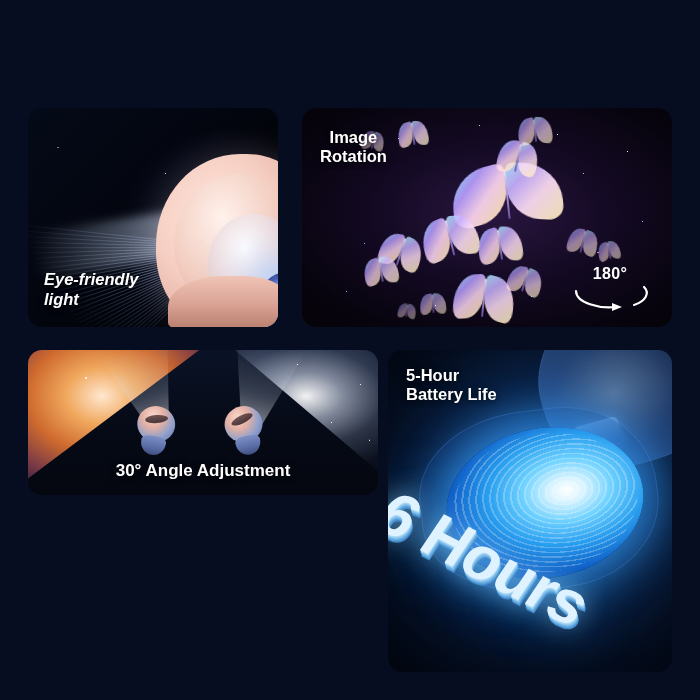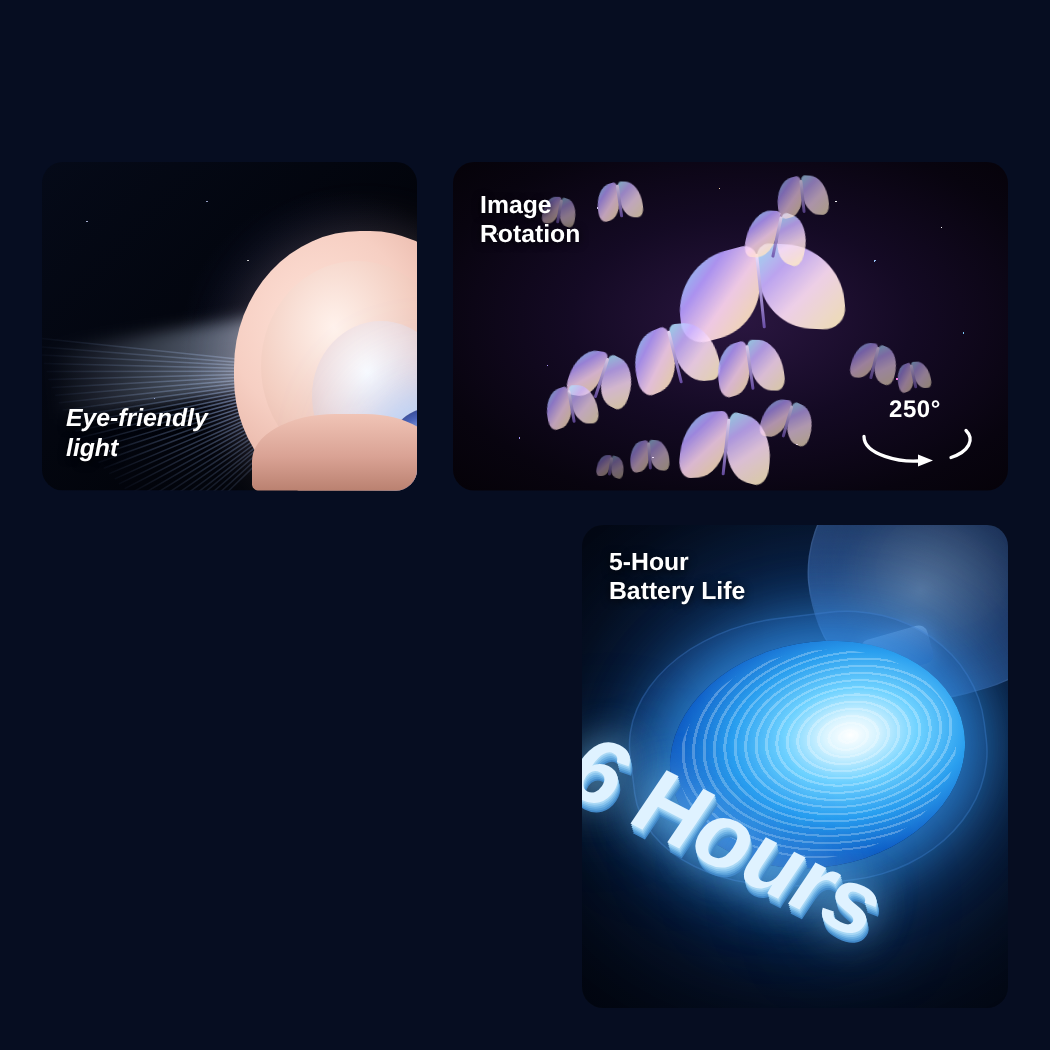--- a/index.html
+++ b/index.html
@@ -216,20 +216,21 @@
     position: absolute;
     left: 50%; top: 6%;
     width: 2.2px; height: 88%;
     margin-left: -1.1px;
     background: linear-gradient(180deg, #efe2ff, #6a4fa8);
     border-radius: 2px;
   }
   #panel-rotation .panel-label {
     left: 18px; top: 20px;
     font-size: 16.5px;
+    text-align: center;
   }
   #badge-180 {
     position: absolute;
     right: 18px; bottom: 16px;
     width: 88px; height: 46px;
     z-index: 30;
   }
   #badge-180 .badge-text {
     position: absolute;
     left: 0; top: 0;
@@ -661,29 +662,51 @@
           <div class="wing wl"></div>
           <div class="wing wr"></div>
           <div class="body"></div>
         </div>
       </div>
 
     <div class="panel-label">Image
 Rotation</div>
 
     <div id="badge-180">
-      <div class="badge-text">250°</div>
+      <div class="badge-text">180°</div>
       <svg width="88" height="40" viewBox="0 0 88 40">
         <path d="M10 18 C10 30, 34 36, 50 34" fill="none" stroke="#ffffff" stroke-width="2.2" stroke-linecap="round"></path>
         <path d="M46 30 L56 34 L46 38 Z" fill="#ffffff"></path>
         <path d="M78 14 C84 20, 80 28, 68 32" fill="none" stroke="#ffffff" stroke-width="2.2" stroke-linecap="round"></path>
       </svg>
     </div>
   </div>
 
+  <div class="panel" id="panel-angle">
+    <div class="neb-left"></div>
+    <div class="neb-left-stars"></div>
+    <div class="neb-right"></div>
+    <div class="neb-right-stars"></div>
+
+    <div class="mini-beam" style="left:86px; top:-4px; transform:rotate(-18deg);"></div>
+    <div class="mini-proj" style="left:106px; top:56px; transform:rotate(10deg);">
+      <div class="head"></div>
+      <div class="slit"></div>
+      <div class="stand"></div>
+    </div>
+
+    <div class="mini-beam" style="left:196px; top:-6px; transform:rotate(14deg);"></div>
+    <div class="mini-proj" style="left:196px; top:56px; transform:rotate(-12deg);">
+      <div class="head"></div>
+      <div class="slit"></div>
+      <div class="stand"></div>
+    </div>
+
+    <div class="panel-label">30° Angle Adjustment</div>
+  </div>
 
   <div class="panel" id="panel-battery">
     <div class="case-lid">
       <div class="hinge"></div>
     </div>
     <div class="case-body"></div>
     <div class="glow-disc">
       <div class="swirl"></div>
     </div>
     <div class="hours-3d">6 Hours</div>

